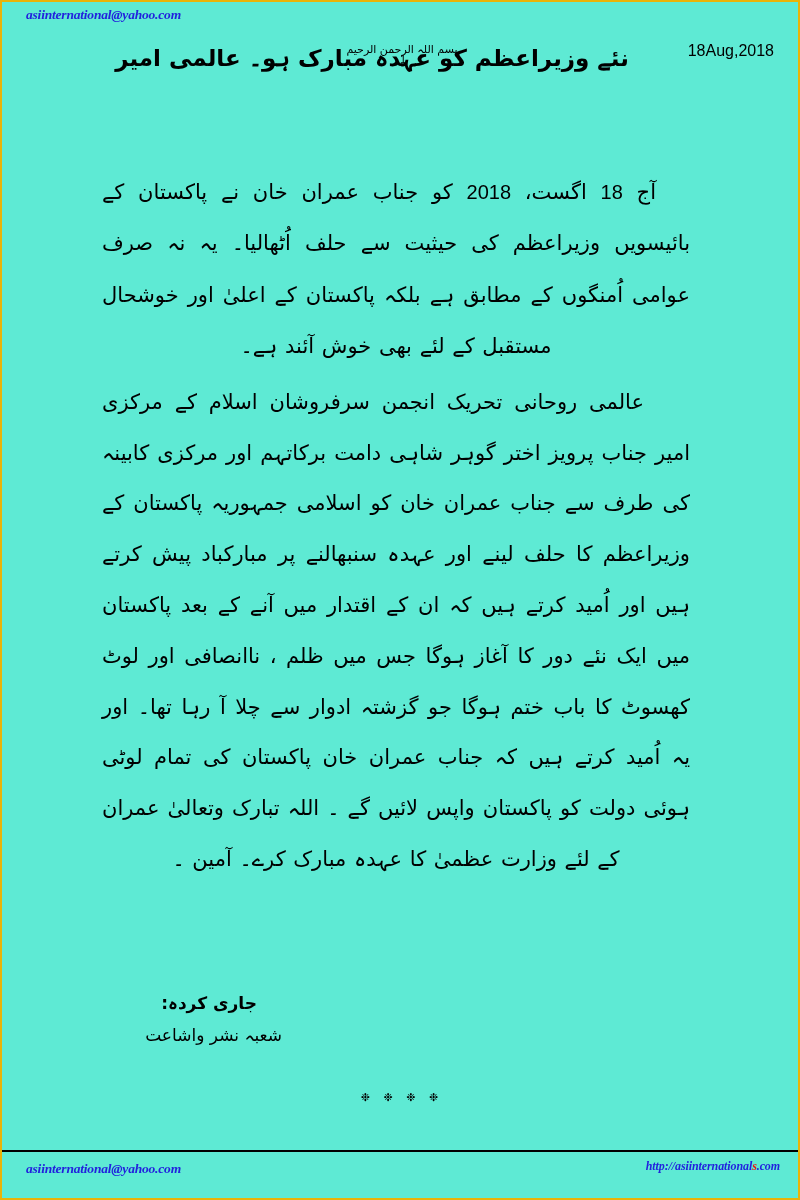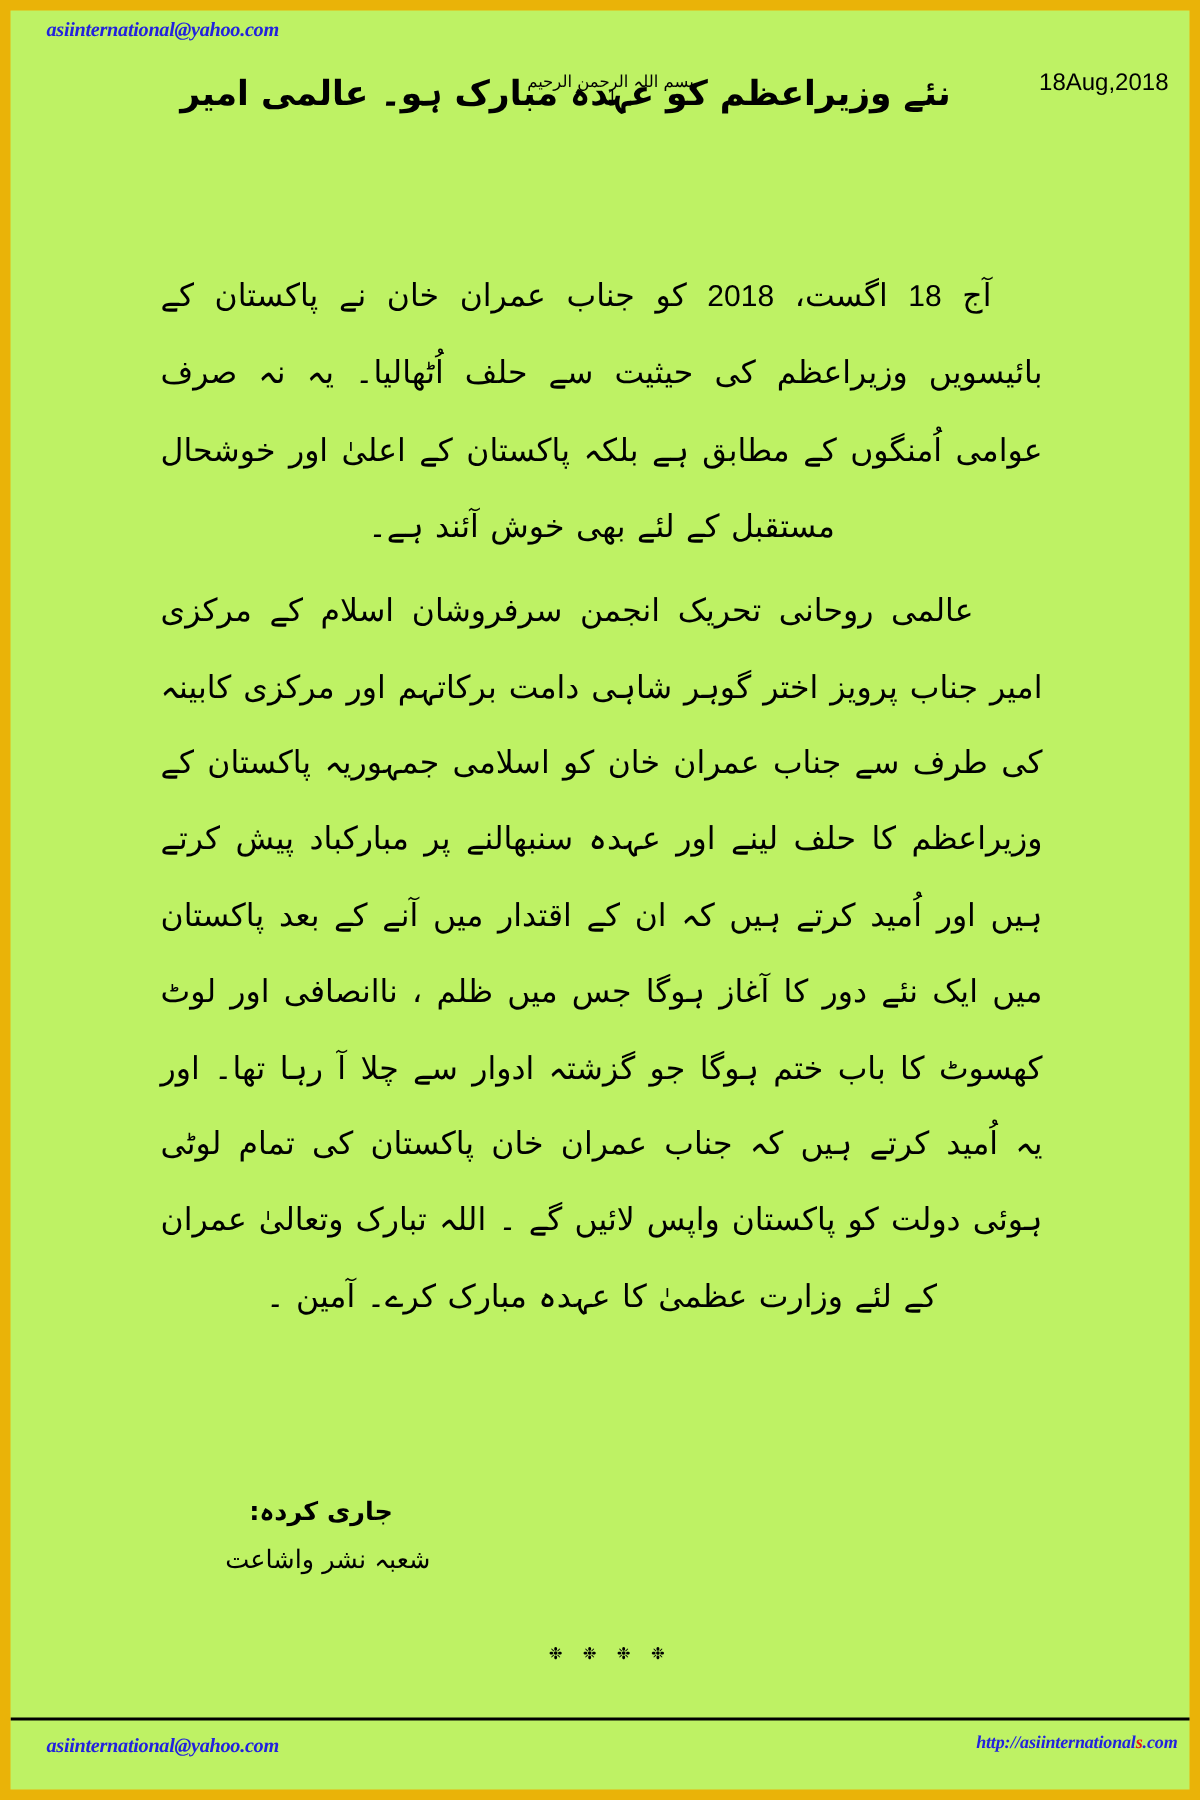--- a/index.html
+++ b/index.html
@@ -7,22 +7,22 @@
     margin: 0;
     padding: 0;
     background: #ffffff;
   }
 
   .page {
     position: relative;
     width: 800px;
     height: 1200px;
     margin: 0 auto;
-    background: #bef264;
-    border: 7px solid #eab308;
+    background: #5eead4;
+    border: 2px solid #eab308;
     box-sizing: border-box;
     overflow: hidden;
     font-family: "Liberation Serif", "DejaVu Serif", serif;
   }
 
   
   .header {
     position: absolute;
     top: 0;
     left: 0;

